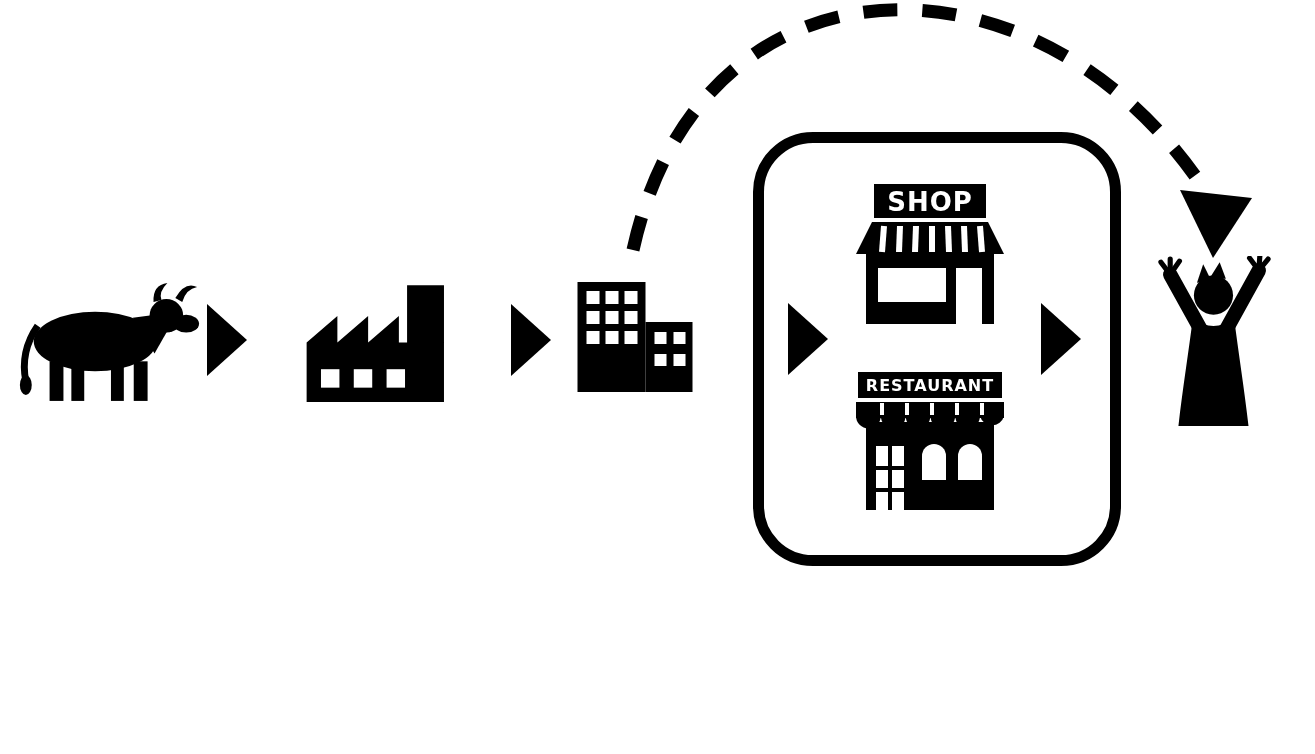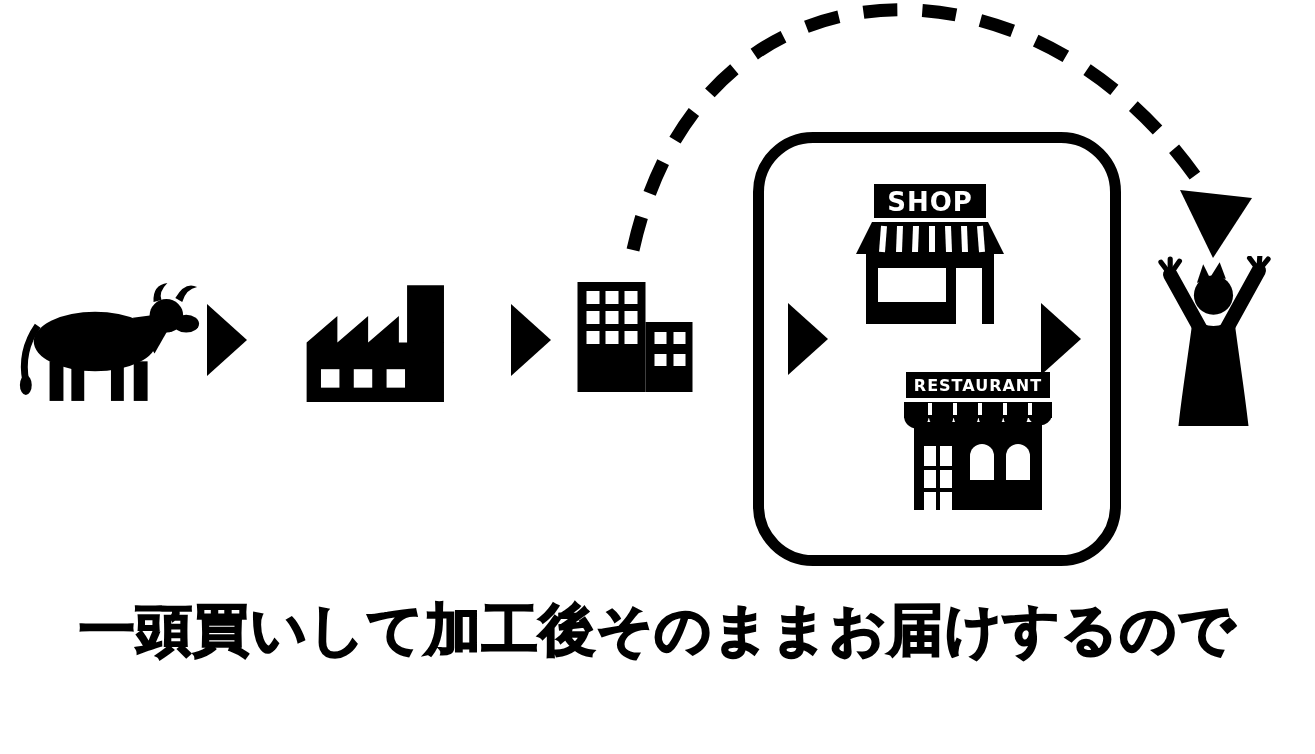--- a/index.html
+++ b/index.html
@@ -122,21 +122,21 @@
         <line x1="92" y1="42" x2="93" y2="68"></line>
         <line x1="108" y1="42" x2="109" y2="68"></line>
         <line x1="124" y1="42" x2="126" y2="68"></line>
       </g>
       <rect x="10" y="70" width="128" height="70" fill="#000"></rect>
       <rect x="22" y="84" width="68" height="34" fill="#fff"></rect>
       <rect x="100" y="84" width="26" height="56" fill="#fff"></rect>
     </svg>
   </div>
 
-  <div class="fig" style="left:900px;top:372px;width:156px;height:138px;">
+  <div class="fig" style="left:852px;top:372px;width:156px;height:138px;">
     <svg viewBox="0 0 156 138" aria-hidden="true">
       <rect x="6" y="0" width="144" height="26" fill="#000"></rect>
       <text x="78" y="19" text-anchor="middle" fill="#fff" font-size="16" font-weight="bold" letter-spacing="1" font-family="DejaVu Sans, sans-serif">RESTAURANT</text>
       <rect x="4" y="30" width="148" height="16" fill="#000"></rect>
       <g fill="#000">
         <path d="M4,44 a12.4,12.4 0 0 0 24.8,0 Z"></path>
         <path d="M28.8,44 a12.4,12.4 0 0 0 24.8,0 Z"></path>
         <path d="M53.6,44 a12.4,12.4 0 0 0 24.8,0 Z"></path>
         <path d="M78.4,44 a12.4,12.4 0 0 0 24.8,0 Z"></path>
         <path d="M103.2,44 a12.4,12.4 0 0 0 24.8,0 Z"></path>
@@ -187,16 +187,15 @@
       </g>
     </svg>
   </div>
 
   <svg class="arc-overlay" viewBox="0 0 1315 754">
     <path d="M 633 250 C 700 -55, 1030 -60, 1198 180" fill="none" stroke="#000" stroke-width="13" stroke-dasharray="34 25"></path>
     <polygon points="1180,190 1252,198 1213,258" fill="#000"></polygon>
   </svg>
 
   <div class="caption">
-    <div class="line">一頭買いして加工後そのままお届けするので</div>
   </div>
 
 </div>
 
 </body></html>

